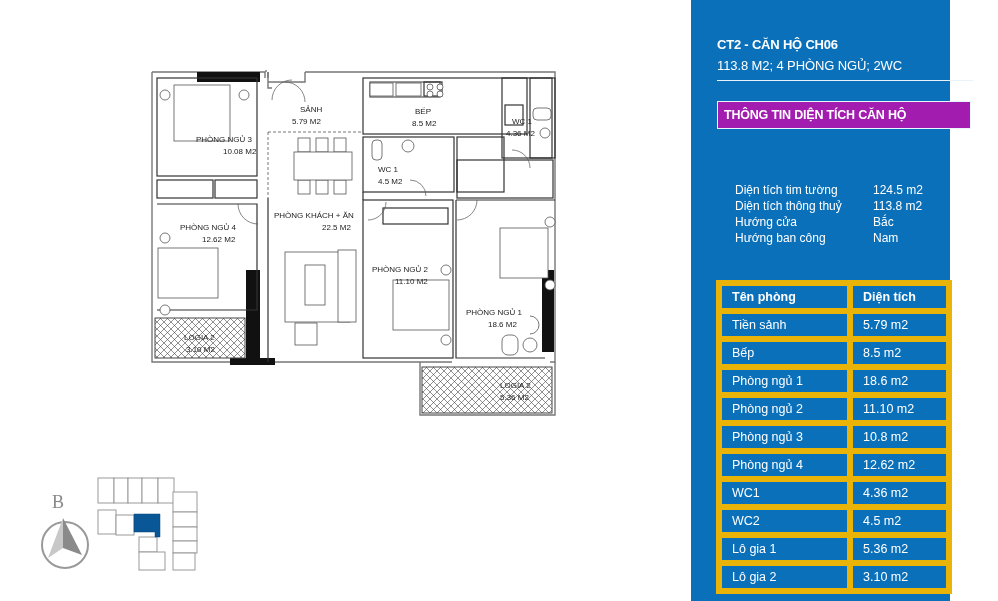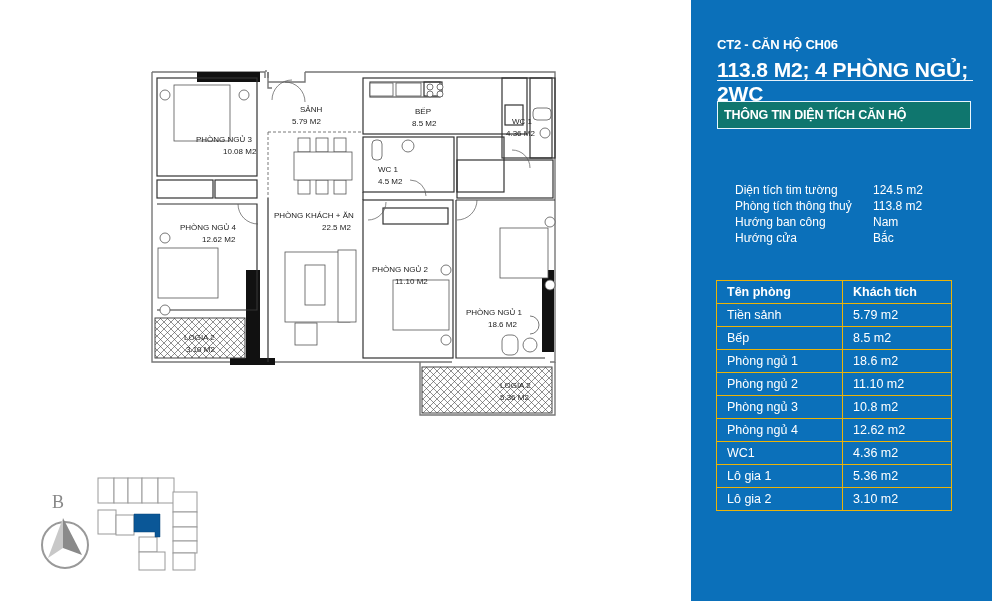--- a/index.html
+++ b/index.html
@@ -1,33 +1,33 @@
 <!DOCTYPE html>
 <html><head>
 <meta charset="utf-8">
 <style>
   html, body { margin:0; padding:0; }
   body { width:998px; height:601px; position:relative; background:#ffffff; overflow:hidden;
          font-family:"Liberation Sans", sans-serif; }
   #plan-area { position:absolute; left:0; top:0; width:690px; height:601px; background:#fff; }
   #floorplan { position:absolute; left:150px; top:70px; }
   .rl { font-family:"Liberation Sans", sans-serif; font-size:8px; fill:#222; }
-  #panel { position:absolute; left:691px; top:0; width:301px; height:601px; background:#0b70ba; color:#fff; }
+  #panel { position:absolute; left:691px; top:0; width:259px; height:601px; background:#0b70ba; color:#fff; }
   .p-code { position:absolute; left:26px; top:37px; font-size:13px; font-weight:bold; letter-spacing:-0.2px; }
-  .p-sub { position:absolute; left:26px; top:58px; font-size:21px; letter-spacing:-0.1px;font-weight:bold; }
+  .p-sub { position:absolute; left:26px; top:58px; font-size:13px; letter-spacing:-0.1px; }
   .p-rule { position:absolute; left:26px; top:80px; width:256px; height:1px; background:#e8f2fa; }
-  .p-infobox { position:absolute; left:26px; top:101px; width:254px; height:28px; background:#0f766e;
+  .p-infobox { position:absolute; left:26px; top:101px; width:254px; height:28px; background:#a21caf;
                border:1px solid #e9f6fd; box-sizing:border-box;text-align:right; }
   .p-infobox span { position:absolute; left:6px; top:6px; font-size:12.5px; font-weight:bold; letter-spacing:-0.2px; }
   .stats { position:absolute; left:44px; top:182px; font-size:12px; line-height:16px; }
   .stats .row { display:flex; }
   .stats .lbl { width:138px; }
   .stats .val { font-weight:normal; }
   table.areas { position:absolute; left:25px; top:280px; width:236px; border-collapse:collapse; font-size:12.5px; }
-  table.areas td, table.areas th { border:1px solid #eab308; height:22px; padding:0 0 0 10px; text-align:left; font-weight:normal; }
+  table.areas td, table.areas th { border:6px solid #eab308; height:22px; padding:0 0 0 10px; text-align:left; font-weight:normal; }
   table.areas th { font-weight:bold; }
   table.areas td.c1, table.areas th.c1 { width:115px; }
   #keymap { position:absolute; left:30px; top:470px; width:200px; height:115px; }
 </style>
 </head>
 <body>
 
 <div id="plan-area">
   <svg id="floorplan" width="420" height="355" viewBox="0 0 420 355">
     <defs>
@@ -206,38 +206,38 @@
   <div class="p-infobox">
     <span>THÔNG TIN DIỆN TÍCH CĂN HỘ</span>
   </div>
 
   <div class="stats">
     <div class="row">
       <span class="lbl">Diện tích tim tường</span>
       <span class="val">124.5 m2</span>
     </div>
     <div class="row">
-      <span class="lbl">Phòng tích thông thuỷ</span>
+      <span class="lbl">Diện tích thông thuỷ</span>
       <span class="val">113.8 m2</span>
+    </div>
+    <div class="row">
+      <span class="lbl">Hướng cửa</span>
+      <span class="val">Bắc</span>
     </div>
     <div class="row">
       <span class="lbl">Hướng ban công</span>
       <span class="val">Nam</span>
-    </div>
-    <div class="row">
-      <span class="lbl">Hướng cửa</span>
-      <span class="val">Bắc</span>
     </div>
   </div>
 
   <table class="areas">
     <tbody>
         <tr>
       <th class="c1">Tên phòng</th>
-      <th>Khách tích</th>
+      <th>Diện tích</th>
     </tr>
     <tr>
           <td class="c1">Tiền sảnh</td>
           <td>5.79 m2</td>
         </tr>
     <tr>
           <td class="c1">Bếp</td>
           <td>8.5 m2</td>
         </tr>
     <tr>
@@ -252,20 +252,24 @@
           <td class="c1">Phòng ngủ 3</td>
           <td>10.8 m2</td>
         </tr>
     <tr>
           <td class="c1">Phòng ngủ 4</td>
           <td>12.62 m2</td>
         </tr>
     <tr>
           <td class="c1">WC1</td>
           <td>4.36 m2</td>
+        </tr>
+    <tr>
+          <td class="c1">WC2</td>
+          <td>4.5 m2</td>
         </tr>
     <tr>
           <td class="c1">Lô gia 1</td>
           <td>5.36 m2</td>
         </tr>
     <tr>
           <td class="c1">Lô gia 2</td>
           <td>3.10 m2</td>
         </tr>
   </tbody>

